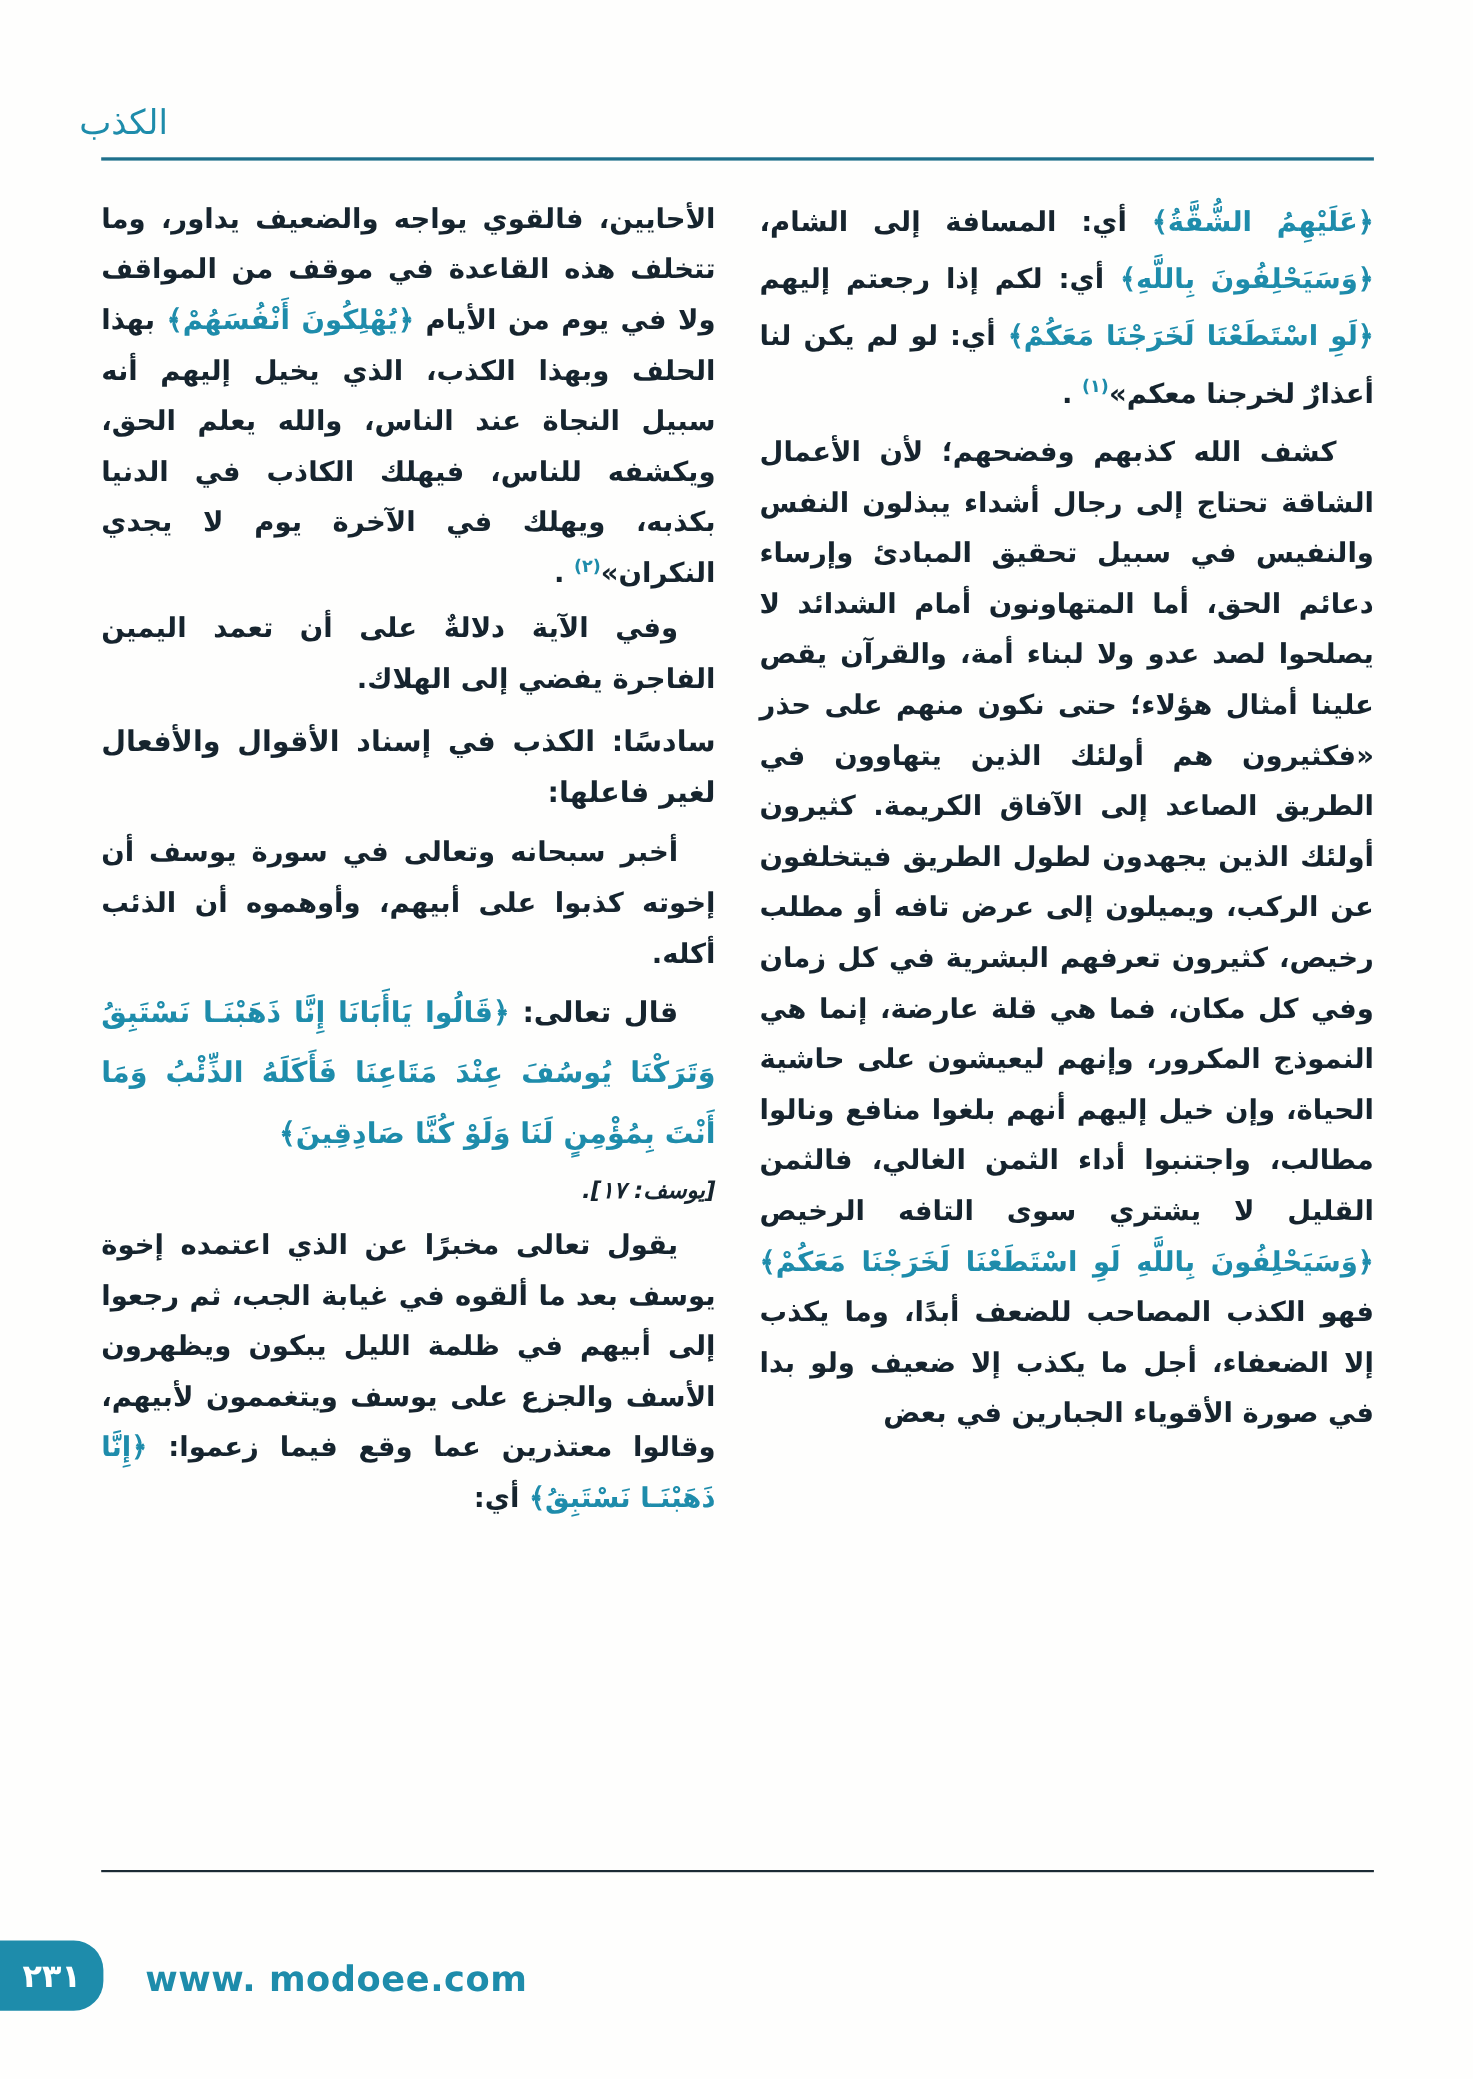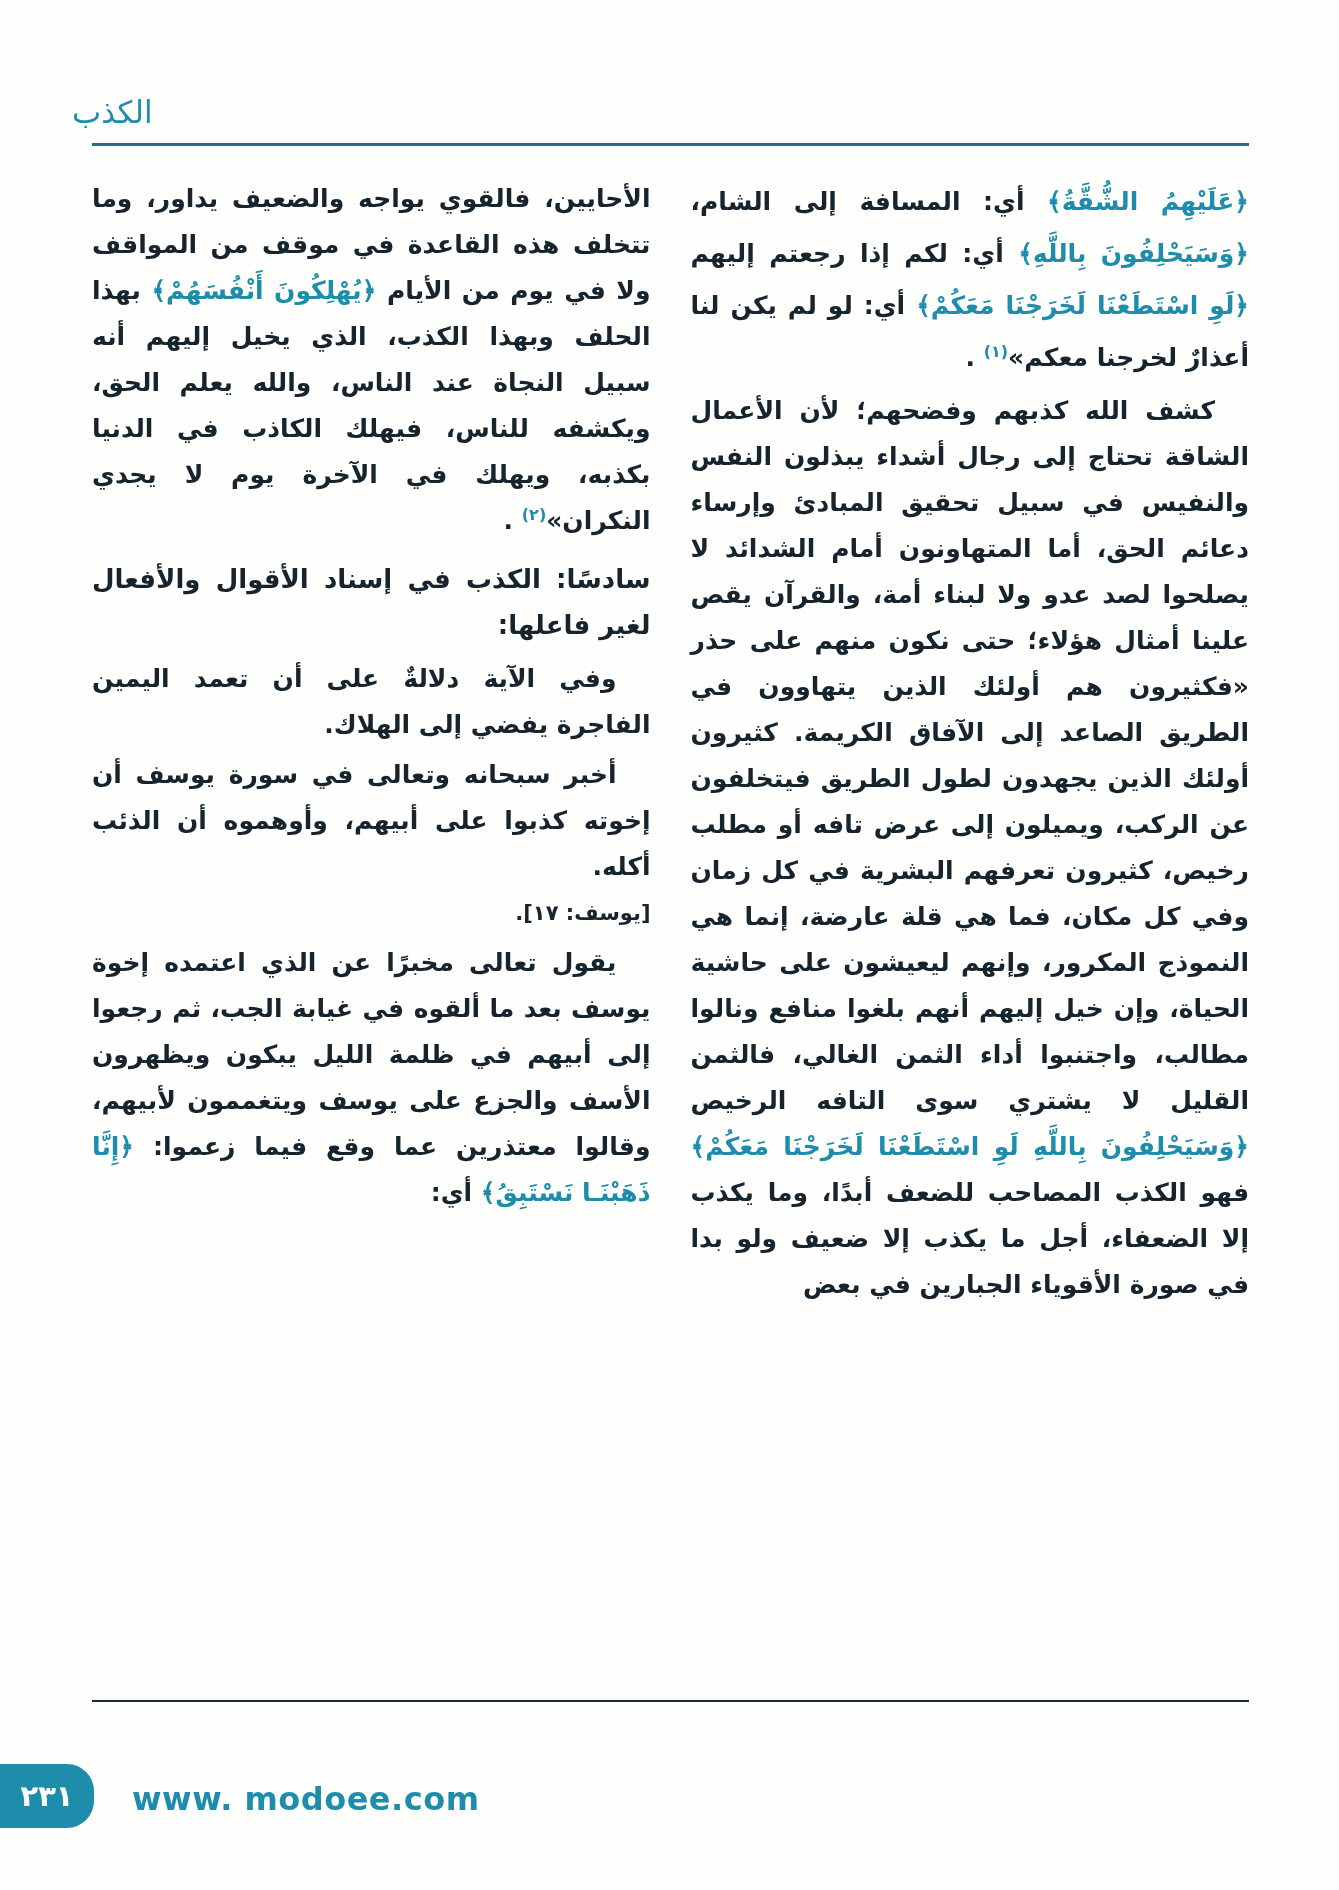--- a/index.html
+++ b/index.html
@@ -42,20 +42,21 @@
   .para.heading {
     color: var(--accent);
     font-size: 26px;
     margin: 12px 0 8px;
   }
   .para.verse { line-height: 55px; font-size: 26px; }
   .para.ref {
     font-size: 21px; line-height: 38px;
     text-align: right; text-indent: 0;
     margin: 0 0 8px;
+    font-style: italic;
   }
   .seg-n { color: var(--text); }
   .seg-q { color: var(--accent); }
   sup.seg-fn {
     color: var(--accent);
     font-size: 16px; line-height: 0;
   }
   .seg-m { color: var(--accent); }
   .footnotes {
     position: absolute; top: 1700px; left: 92px; right: 90px;
@@ -94,23 +95,24 @@
 
   <div class="header-rule"></div>
 
   <div class="columns">
     <div class="col">
         <div class="para vinline"><span class="seg-q">﴿عَلَيْهِمُ الشُّقَّةُ﴾</span><span class="seg-n"> أي: المسافة إلى الشام، </span><span class="seg-q">﴿وَسَيَحْلِفُونَ بِاللَّهِ﴾</span><span class="seg-n"> أي: لكم إذا رجعتم إليهم </span><span class="seg-q">﴿لَوِ اسْتَطَعْنَا لَخَرَجْنَا مَعَكُمْ﴾</span><span class="seg-n"> أي: لو لم يكن لنا أعذارٌ لخرجنا معكم»</span><sup class="seg-fn">(١)</sup><span class="seg-n"> .</span></div>
         <div class="para indent"><span class="seg-n">كشف الله كذبهم وفضحهم؛ لأن الأعمال الشاقة تحتاج إلى رجال أشداء يبذلون النفس والنفيس في سبيل تحقيق المبادئ وإرساء دعائم الحق، أما المتهاونون أمام الشدائد لا يصلحوا لصد عدو ولا لبناء أمة، والقرآن يقص علينا أمثال هؤلاء؛ حتى نكون منهم على حذر «فكثيرون هم أولئك الذين يتهاوون في الطريق الصاعد إلى الآفاق الكريمة. كثيرون أولئك الذين يجهدون لطول الطريق فيتخلفون عن الركب، ويميلون إلى عرض تافه أو مطلب رخيص، كثيرون تعرفهم البشرية في كل زمان وفي كل مكان، فما هي قلة عارضة، إنما هي النموذج المكرور، وإنهم ليعيشون على حاشية الحياة، وإن خيل إليهم أنهم بلغوا منافع ونالوا مطالب، واجتنبوا أداء الثمن الغالي، فالثمن القليل لا يشتري سوى التافه الرخيص </span><span class="seg-q">﴿وَسَيَحْلِفُونَ بِاللَّهِ لَوِ اسْتَطَعْنَا لَخَرَجْنَا مَعَكُمْ﴾</span><span class="seg-n"> فهو الكذب المصاحب للضعف أبدًا، وما يكذب إلا الضعفاء، أجل ما يكذب إلا ضعيف ولو بدا في صورة الأقوياء الجبارين في بعض</span></div>
       </div>
     <div class="col">
         <div class="para"><span class="seg-n">الأحايين، فالقوي يواجه والضعيف يداور، وما تتخلف هذه القاعدة في موقف من المواقف ولا في يوم من الأيام </span><span class="seg-q">﴿يُهْلِكُونَ أَنْفُسَهُمْ﴾</span><span class="seg-n"> بهذا الحلف وبهذا الكذب، الذي يخيل إليهم أنه سبيل النجاة عند الناس، والله يعلم الحق، ويكشفه للناس، فيهلك الكاذب في الدنيا بكذبه، ويهلك في الآخرة يوم لا يجدي النكران»</span><sup class="seg-fn">(٢)</sup><span class="seg-n"> .</span></div>
+        <div class="para indent"><span class="seg-n">وفي الآية دلالةٌ على أن تعمد اليمين الفاجرة يفضي إلى الهلاك.</span></div>
         <div class="para heading"><span class="seg-n">سادسًا: الكذب في إسناد الأقوال والأفعال لغير فاعلها:</span></div>
-        <div class="para indent"><span class="seg-n">وفي الآية دلالةٌ على أن تعمد اليمين الفاجرة يفضي إلى الهلاك.</span></div>
         <div class="para indent"><span class="seg-n">أخبر سبحانه وتعالى في سورة يوسف أن إخوته كذبوا على أبيهم، وأوهموه أن الذئب أكله.</span></div>
+        <div class="para verse indent"><span class="seg-n">قال تعالى: </span><span class="seg-q">﴿قَالُوا يَاأَبَانَا إِنَّا ذَهَبْنَـا نَسْتَبِقُ وَتَرَكْنَا يُوسُفَ عِنْدَ مَتَاعِنَا فَأَكَلَهُ الذِّئْبُ وَمَا أَنْتَ بِمُؤْمِنٍ لَنَا وَلَوْ كُنَّا صَادِقِينَ﴾</span></div>
         <div class="para ref"><span class="seg-n">[يوسف: ١٧].</span></div>
         <div class="para indent"><span class="seg-n">يقول تعالى مخبرًا عن الذي اعتمده إخوة يوسف بعد ما ألقوه في غيابة الجب، ثم رجعوا إلى أبيهم في ظلمة الليل يبكون ويظهرون الأسف والجزع على يوسف ويتغممون لأبيهم، وقالوا معتذرين عما وقع فيما زعموا: </span><span class="seg-q">﴿إِنَّا ذَهَبْنَـا نَسْتَبِقُ﴾</span><span class="seg-n"> أي:</span></div>
       </div>
   </div>
 
   <div class="footnotes">
     <div class="fncol side-right">
       <div class="fnrule"></div>
     </div>
   </div>

